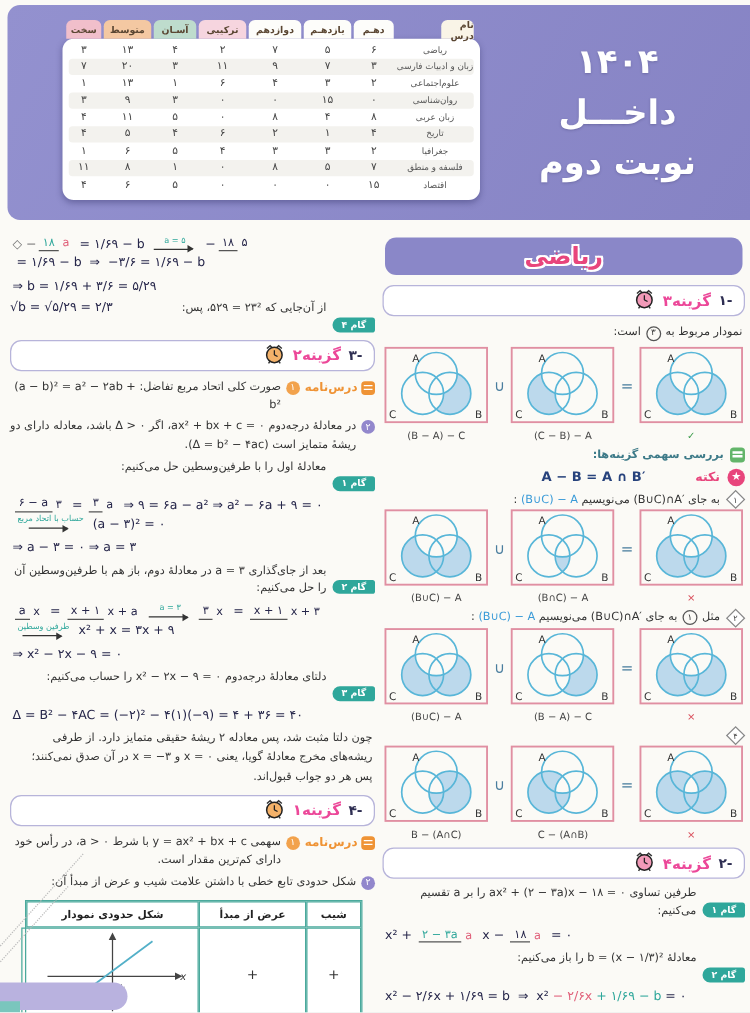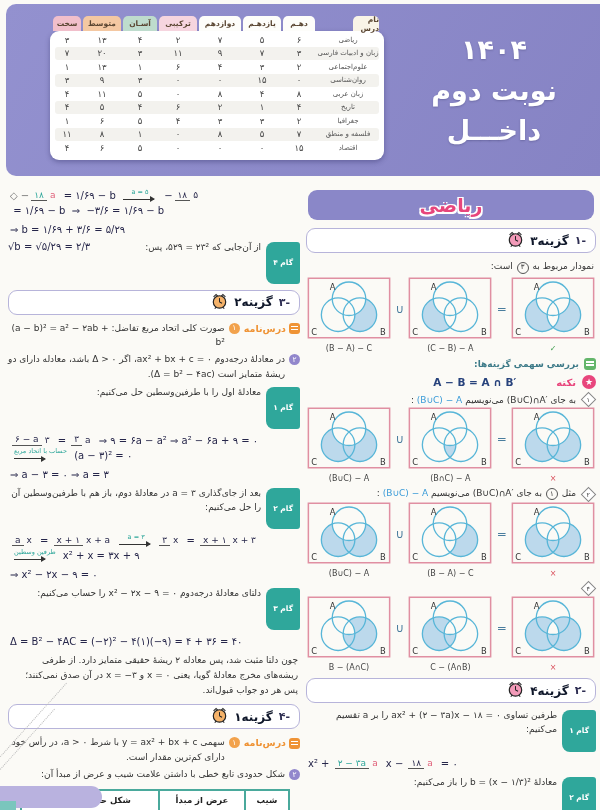--- a/index.html
+++ b/index.html
@@ -25,28 +25,28 @@
   .rcol{position:absolute;left:306px;top:178px;width:290px;}
   
   .subject{background:#8a87c8;border-radius:9px;height:30px;margin:12px 2px 8px;
            display:flex;align-items:center;justify-content:center;}
   .subject span{font-size:19px;font-weight:bold;color:#e8457c;
        text-shadow:-1.5px -1.5px 0 #fff,1.5px -1.5px 0 #fff,-1.5px 1.5px 0 #fff,1.5px 1.5px 0 #fff;}
   
   .qhead{display:flex;direction:rtl;align-items:center;gap:6px;background:#fff;
          border:1.4px solid #b7b4da;border-radius:9px;height:23px;padding:0 9px;margin:6px 0;}
   .qnum{font-weight:bold;font-size:11px;color:#2e2e52;}
-  .qopt{font-weight:bold;font-size:12px;color:#0f172a;}
+  .qopt{font-weight:bold;font-size:12px;color:#ec4899;}
   .clock{display:inline-flex;margin-top:-2px;}
   
   .para{direction:rtl;font-size:9px;color:#333;line-height:1.7;margin:3px 2px;}
   .step{display:flex;direction:rtl;gap:5px;align-items:flex-start;margin:5px 0 3px;
         font-size:9px;color:#333;}
   .gam{flex:none;background:#2fa79b;color:#fff;font-size:7.5px;font-weight:bold;
-       border-radius:8px 3px 3px 8px;padding:17px 7px;line-height:1;margin-top:1px;}
+       border-radius:8px 3px 3px 8px;padding:2px 7px;line-height:1;margin-top:13px;}
   .stxt{line-height:1.55;}
   
   .dars{direction:rtl;margin:4px 0;}
   .ditem{display:flex;direction:rtl;gap:4px;align-items:flex-start;font-size:9px;color:#333;
          line-height:1.6;margin:3px 0;}
   .dbadge{flex:none;display:inline-flex;align-items:center;gap:3px;color:#ef9335;
           font-weight:bold;font-size:9.5px;}
   .dicon{width:11px;height:11px;background:#ef9335;border-radius:3px;position:relative;display:inline-block;}
   .dicon::after{content:"";position:absolute;left:2px;right:2px;top:3px;height:1.5px;background:#fff;
           box-shadow:0 3px 0 #fff;}
@@ -70,21 +70,21 @@
   .dia span{transform:rotate(-45deg);font-size:6.5px;color:#444;}
   
   .eq{direction:ltr;font-size:10px;color:#26264a;margin:4px 0 4px 2px;line-height:1.5;
       display:flex;align-items:center;flex-wrap:wrap;}
   .m{white-space:pre-wrap;unicode-bidi:embed;}
   .t{white-space:pre-wrap;}
   .frac{display:inline-flex;flex-direction:row;align-items:center;font-size:9px;
         line-height:1.15;margin:0 2px;}
   .fn{border-bottom:1px solid #555;padding:0 3px;}
   .fd{padding:0 3px;}
-  .arr{display:inline-flex;flex-direction:column;margin:0 4px;}
+  .arr{display:inline-flex;flex-direction:column;align-items:center;margin:0 4px;}
   .lab{font-size:6.5px;color:#2fa79b;line-height:1.1;max-width:58px;text-align:center;direction:rtl;}
   .sh{position:relative;width:34px;height:6px;}
   .sh::before{content:"";position:absolute;left:0;right:3px;top:2.5px;border-top:1px solid #333;}
   .sh::after{content:"";position:absolute;right:-1px;top:0;width:0;height:0;
              border:3px solid transparent;border-left:5px solid #333;}
   .circn{display:inline-flex;width:10px;height:10px;border:1px solid #555;border-radius:50%;
          font-size:7px;align-items:center;justify-content:center;margin:0 1px;}
   
   .vrow{direction:ltr;display:flex;align-items:flex-start;justify-content:space-between;margin:2px 0 4px;}
   .vitem{display:flex;flex-direction:column;align-items:center;width:86px;}
@@ -109,22 +109,22 @@
              border-radius:12px;}
   .deco-teal{position:absolute;left:0;bottom:0;width:16px;height:9px;background:#7ac6bd;}
 </style>
 </head>
 <body>
 
 <div class="page">
   <div class="banner">
     <div class="btitle">
       <div>۱۴۰۴</div>
+      <div>داخـــل</div>
       <div>نوبت دوم</div>
-      <div>داخـــل</div>
     </div>
     <div class="stable" id="stable">
         <div class="stabs">
           <div class="stab" style="background: rgb(249, 244, 231); margin-left: 36px;">نام درس</div>
           <div class="stab" style="background: rgb(253, 253, 250);">دهـم</div>
           <div class="stab" style="background: rgb(253, 253, 250);">یازدهـم</div>
           <div class="stab" style="background: rgb(253, 253, 250);">دوازدهم</div>
           <div class="stab" style="background: rgb(246, 213, 223);">ترکیبی</div>
           <div class="stab" style="background: rgb(190, 220, 205);">آسـان</div>
           <div class="stab" style="background: rgb(244, 200, 162);">متوسط</div>

